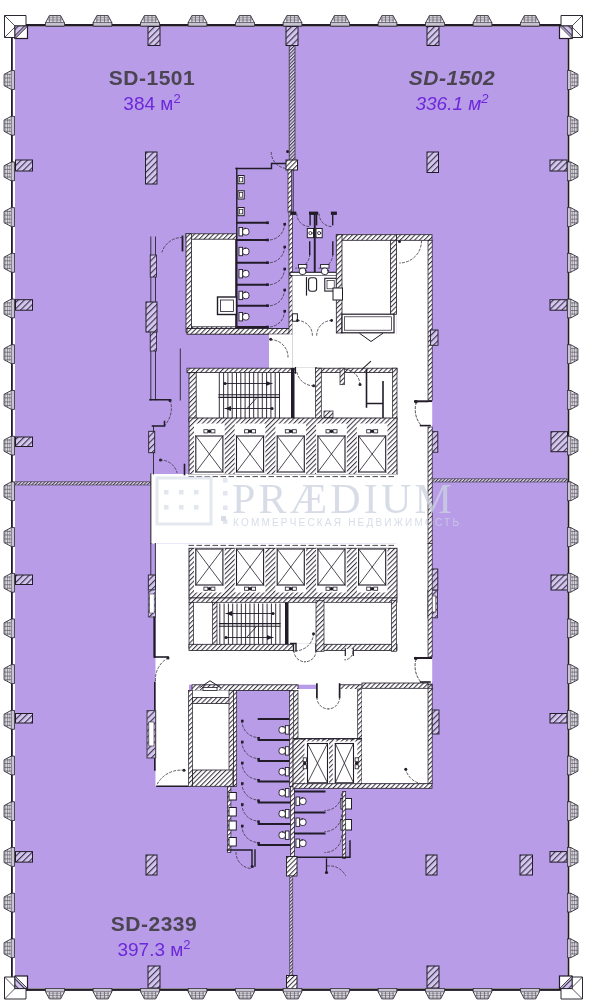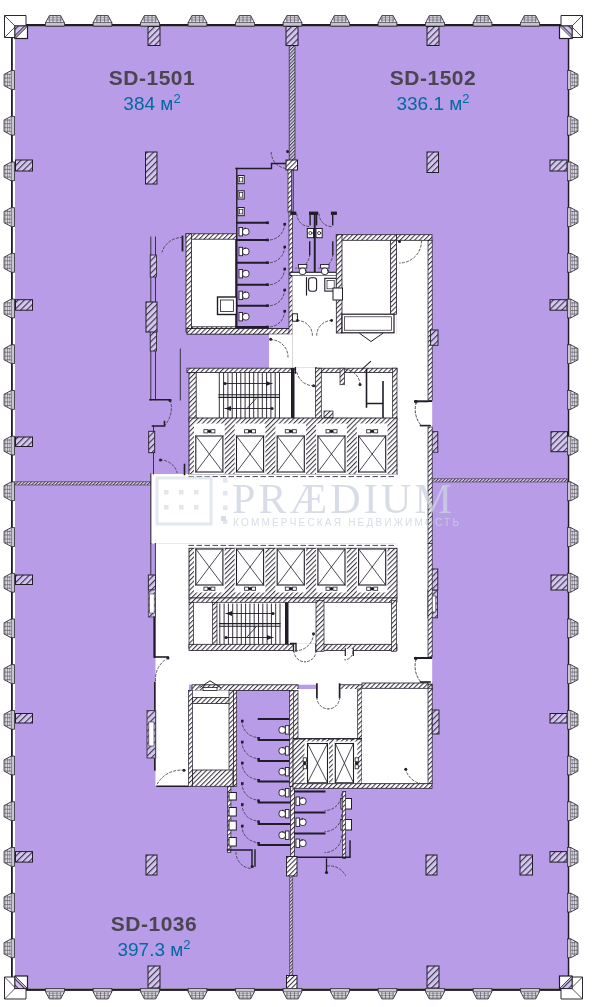--- a/index.html
+++ b/index.html
@@ -1,19 +1,19 @@
 <!DOCTYPE html>
 <html><head>
 <meta charset="utf-8">
 <style>
 html,body{margin:0;padding:0;background:#fff;}
 #plan{width:600px;height:1007px;position:relative;font-family:"Liberation Sans",sans-serif;}
 .lbl{position:absolute;text-align:center;transform:translateX(-50%);white-space:nowrap;}
 .lbl b{display:block;font-size:21px;font-weight:bold;color:#4a4550;letter-spacing:0.5px;}
-.lbl span{display:block;font-size:19px;color:#0369a1;margin-top:1px;}
+.lbl span{display:block;font-size:19px;color:#6d28d9;margin-top:1px;}
 .lbl sup{font-size:13px;}
 </style>
 </head>
 <body>
 <div id="plan">
 <svg width="600" height="1007" viewBox="0 0 600 1007" xmlns="http://www.w3.org/2000/svg">
 <defs>
 <pattern id="h" width="3.4" height="3.4" patternUnits="userSpaceOnUse" patternTransform="rotate(45)">
   <rect width="3.4" height="3.4" fill="#fff"></rect>
   <rect width="1.05" height="3.4" fill="#3a3440"></rect>
@@ -802,28 +802,28 @@
 </g>
 </g>
 </svg>
 
 
 <div class="lbl" style="left:152px;top:66px;">
       <b>SD-1501</b>
       <span>384 м<sup>2</sup></span>
     </div>
 
-<div class="lbl" style="left:433px;top:66px;">
+<div class="lbl" style="left:452px;top:66px;font-style:italic;">
       <b>SD-1502</b>
       <span>336.1 м<sup>2</sup></span>
     </div>
 
 
 <div class="lbl" style="left:154px;top:912px;">
-      <b>SD-1036</b>
+      <b>SD-2339</b>
       <span>397.3 м<sup>2</sup></span>
     </div>
 
 
 <svg id="wm" width="600" height="1007" viewBox="0 0 600 1007" style="position:absolute;left:0;top:0;" xmlns="http://www.w3.org/2000/svg">
 <g opacity="0.78">
 <rect x="157" y="478" width="54" height="46" fill="none" stroke="#dde2eb" stroke-width="3"></rect>
 <g fill="#dbe0ea">
 <rect x="164" y="490" width="4.5" height="4.5"></rect>
           <rect x="179" y="490" width="4.5" height="4.5"></rect>

